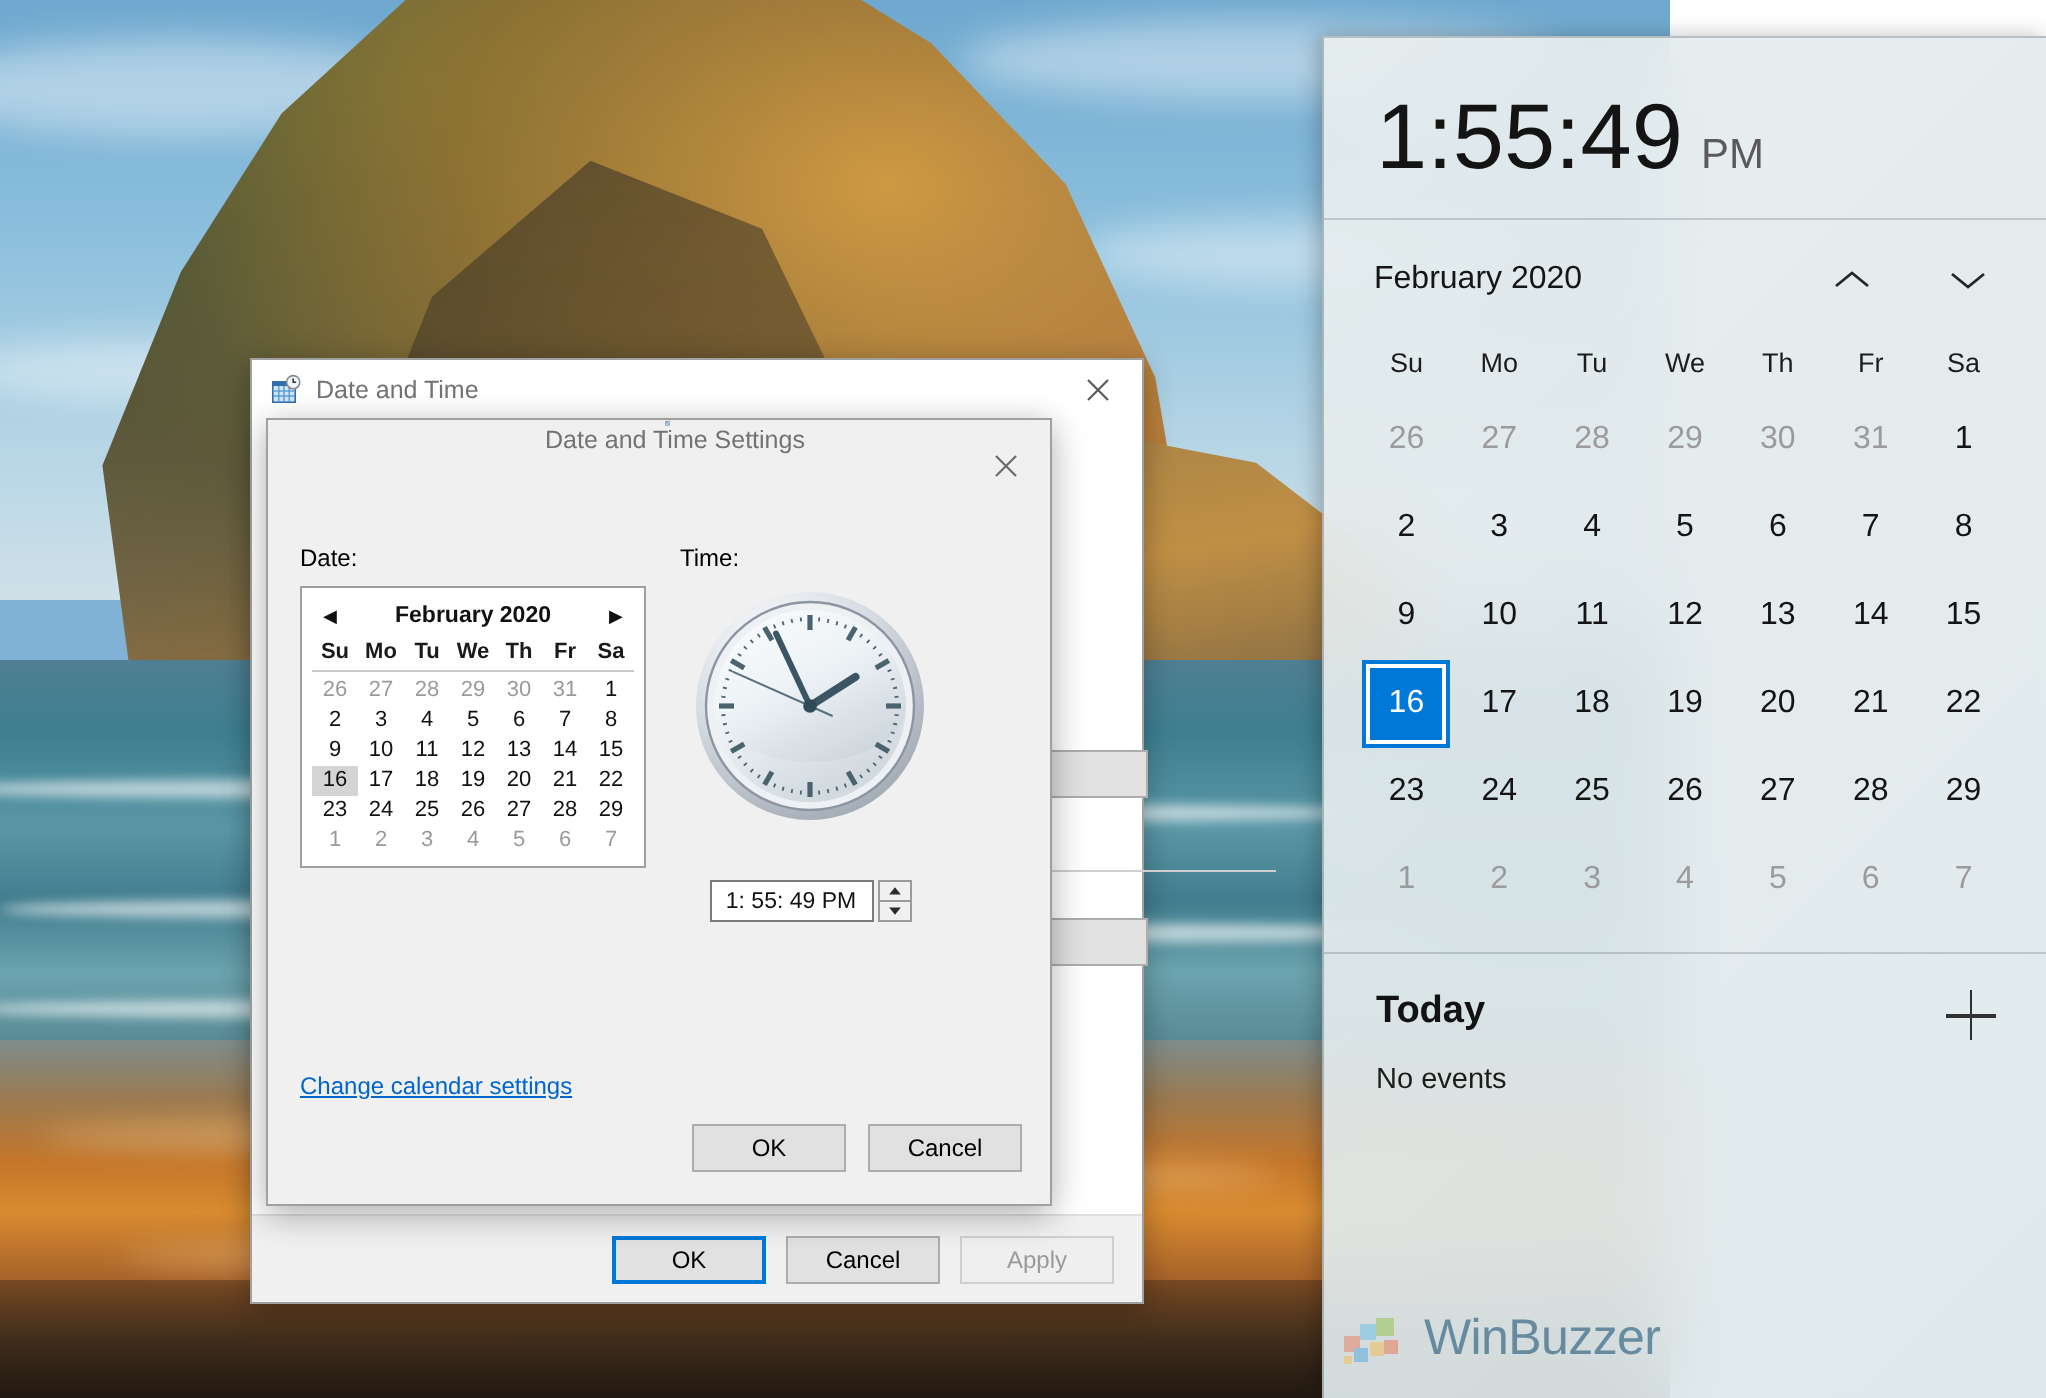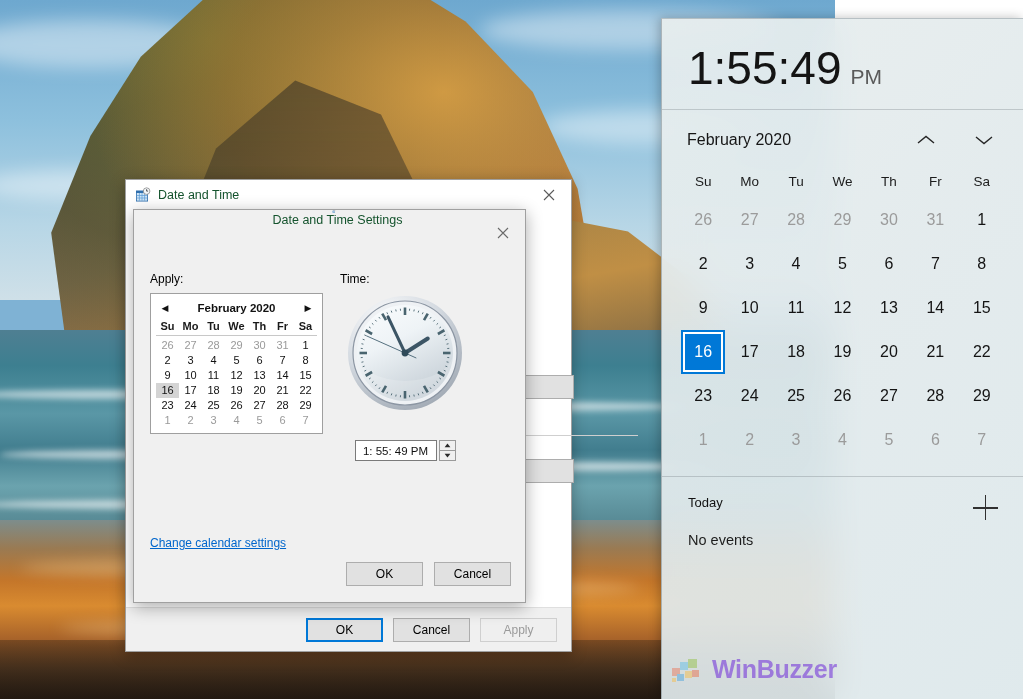--- a/index.html
+++ b/index.html
@@ -90,42 +90,42 @@
   .fly-dow { height: 34px; display: flex; align-items: center; justify-content: center; font-size: 13.5px; color: #1c1c1c; }
   .fly-day { height: 44px; display: flex; align-items: center; justify-content: center; font-size: 16px; color: #141414; }
   .fly-day.other { color: #9b9b9b; }
   .fly-day .sel {
     width: 40px; height: 40px; display: flex; align-items: center; justify-content: center;
     background: #0078d7; color: #fff; border: 2px solid #ffffff; outline: 2px solid #0078d7;
     font-size: 16px;
   }
   .fly-bot-sep { height: 1px; background: rgba(120,130,135,0.35); margin-top: 6px; }
   .fly-today { padding: 18px 24px 0 26px; display: flex; align-items: flex-start; justify-content: space-between; }
-  .fly-today-t { font-size: 13px; font-weight: 400; color: #121212; }
+  .fly-today-t { font-size: 19px; font-weight: 700; color: #121212; }
   .fly-plus { width: 26px; height: 26px; position: relative; }
   .fly-plus::before, .fly-plus::after { content: ""; position: absolute; background: #303030; }
   .fly-plus::before { left: 0; top: 12px; width: 25px; height: 1.6px; }
   .fly-plus::after { top: 0; left: 11.7px; width: 1.6px; height: 25px; }
   .fly-noev { padding: 11px 5px 0 26px; font-size: 14.5px; color: #1d1d1d; }
 
   .watermark { position: absolute; left: 671px; top: 655px; display: flex; align-items: center; gap: 7px; opacity: 0.55; }
-  .wm-text { font-size: 25px; font-weight: bold; color: #6d28d9; letter-spacing: -0.3px; }
+  .wm-text { font-size: 25px; font-weight: normal; color: #0c4a6e; letter-spacing: -0.3px; }
 
   
   .dlg-back {
     position: absolute; left: 125px; top: 179px; width: 447px; height: 473px;
     background: #ffffff; border: 1px solid #a0a0a0;
     box-shadow: 0 3px 14px rgba(0,0,0,0.30);
     font-size: 12px; color: #000;
   }
   .dlg-title {
     height: 29px; display: flex; align-items: center; padding: 0 0 0 9px;
     background: #ffffff;
   }
-  .dlg-title .t { margin-left: 7px; font-size: 12.5px; color: #14532d; }
+  .dlg-title .t { margin-left: 7px; font-size: 12.5px; color: #737373; }
   .dlg-x {
     margin-left: auto; width: 45px; height: 29px; display: flex;
     align-items: center; justify-content: center; color: #5a5a5a; font-size: 14px;
   }
   .dlg-back-body { position: absolute; left: 0; top: 29px; right: 0; bottom: 0; background: #fff; }
   .dlg-back-foot {
     position: absolute; left: 0; right: 0; bottom: 0; height: 44px; background: #f0f0f0;
     border-top: 1px solid #dfdfdf; display: flex; align-items: center; justify-content: flex-end;
     padding-right: 14px; gap: 10px;
   }
@@ -362,21 +362,21 @@
         <svg width="12" height="12" viewBox="0 0 12 12">
             <path d="M1 1 L11 11 M11 1 L1 11" stroke="#6a6a6a" stroke-width="1.1" fill="none"></path>
           </svg>
       </div>
     </div>
 
     <div class="front-body">
 
       <div class="row">
         <div>
-          <div class="lbl">Apply:</div>
+          <div class="lbl">Date:</div>
           <div class="mini-cal" style="margin-top:7px;">
             <div class="mini-head">
               <div class="mini-arrow">◀</div>
               <div class="mini-title">February 2020</div>
               <div class="mini-arrow">▶</div>
             </div>
             <div class="mini-grid" id="miniGrid">
                 <div class="mini-dow">Su</div>
                 <div class="mini-dow">Mo</div>
                 <div class="mini-dow">Tu</div>

